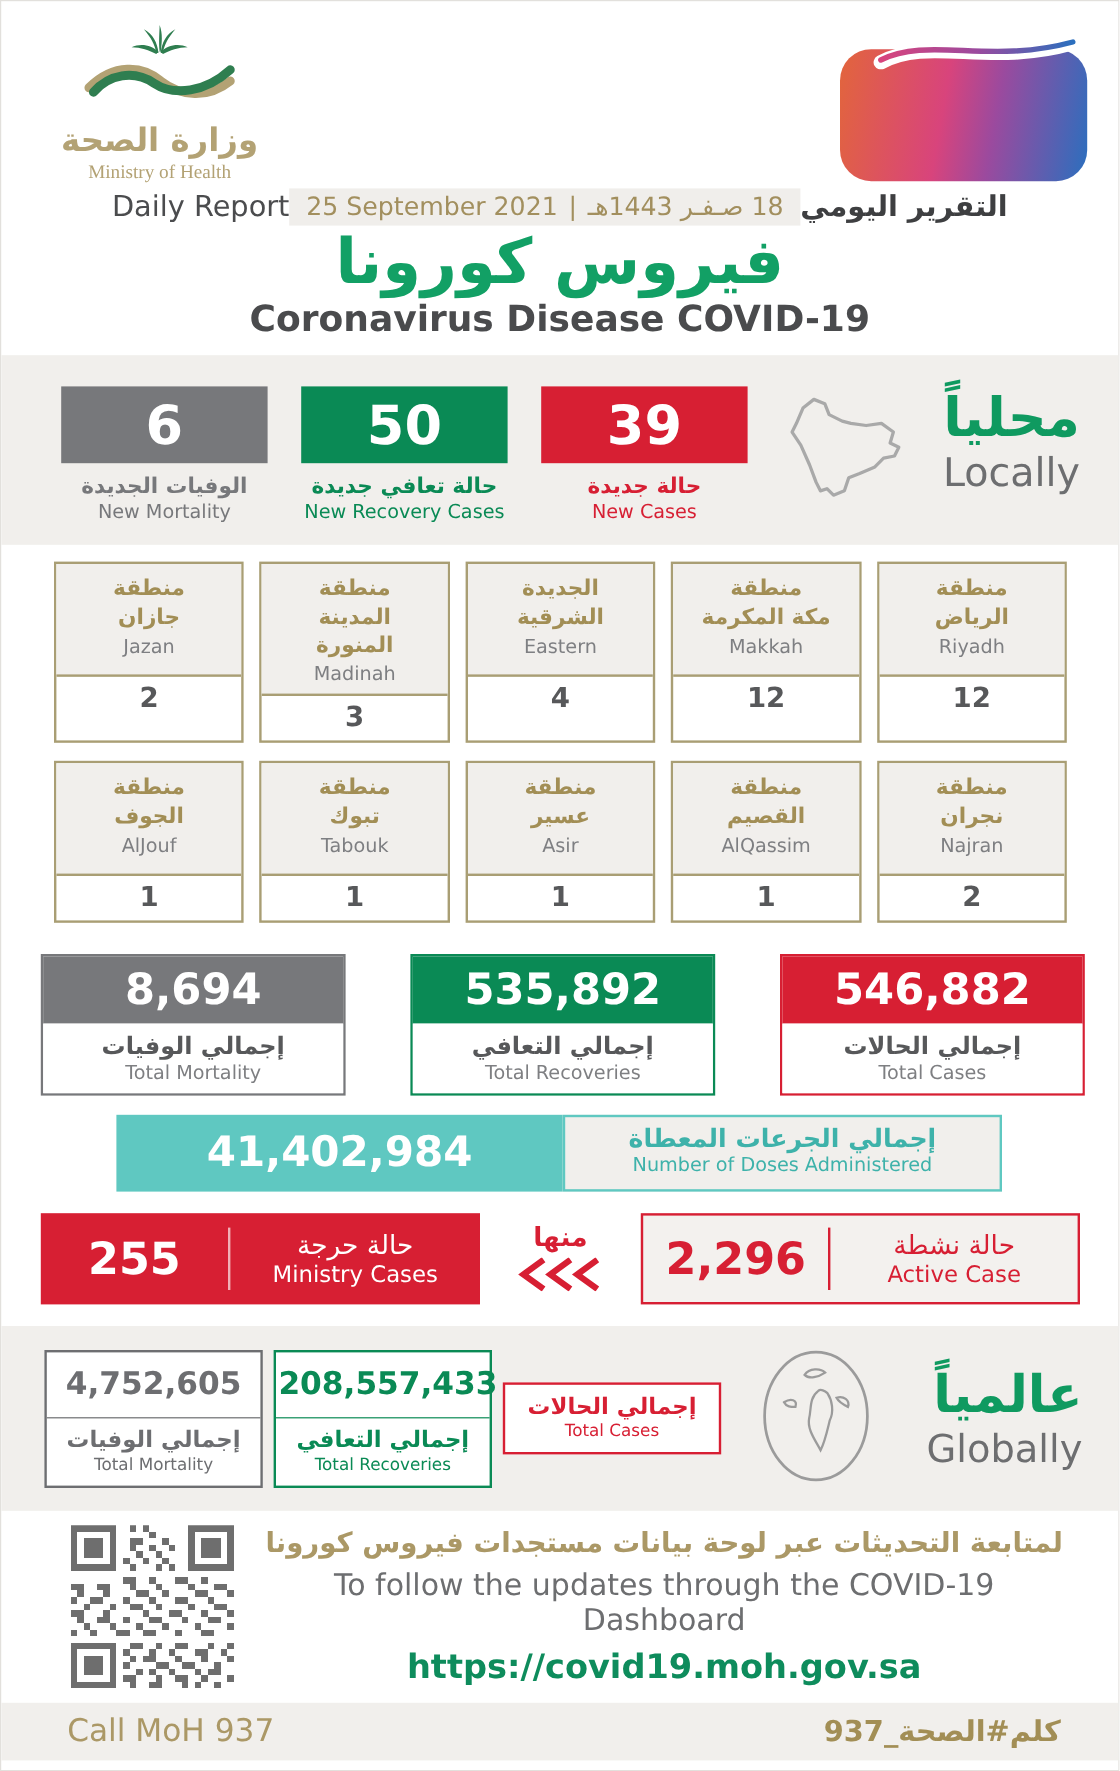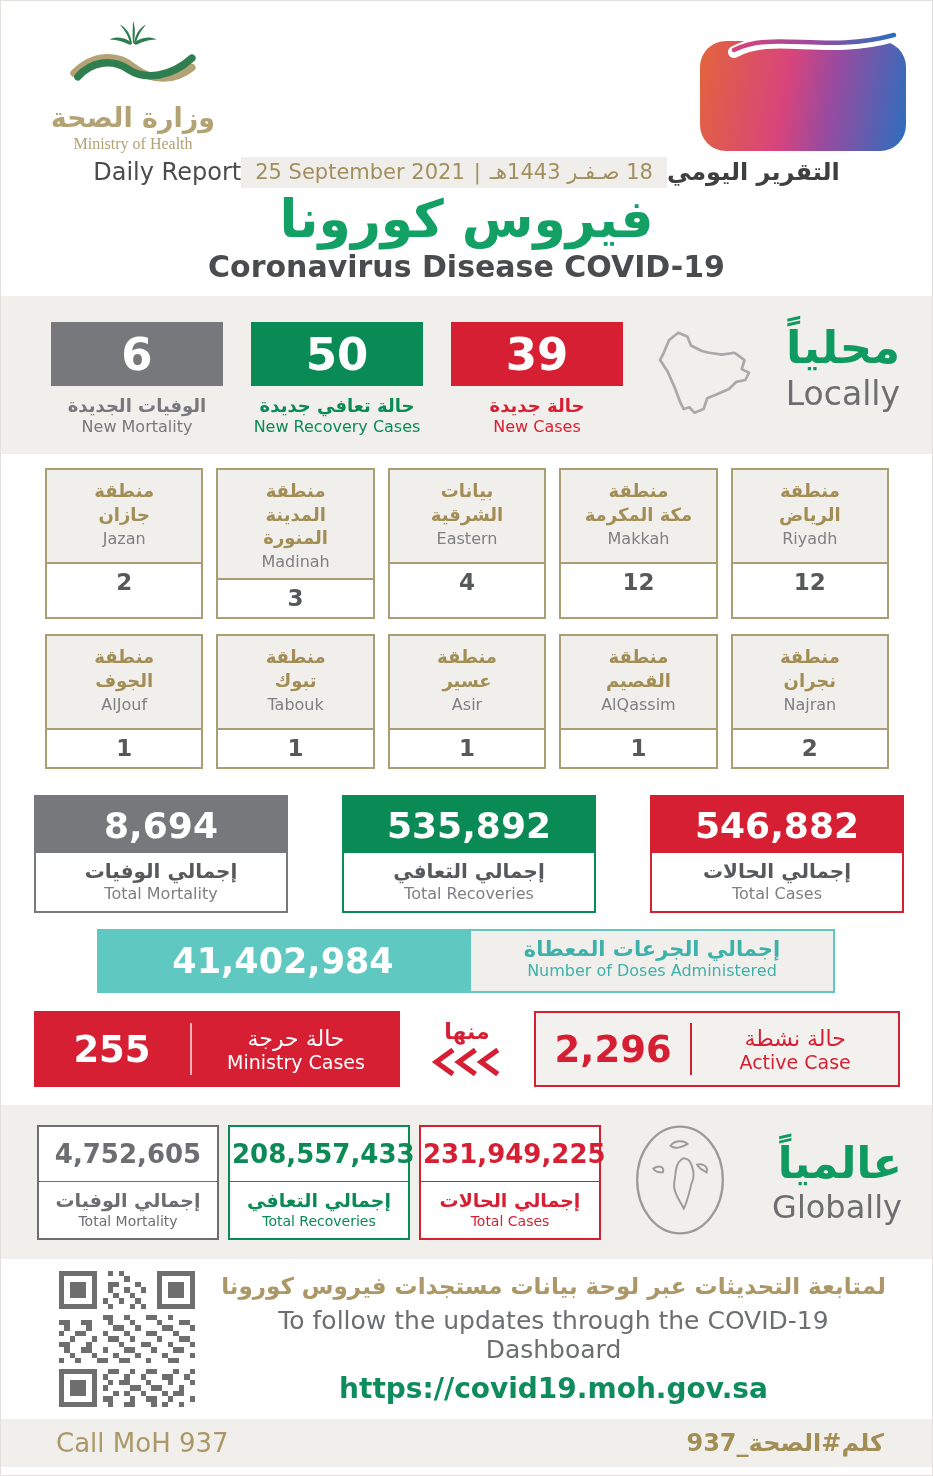--- a/index.html
+++ b/index.html
@@ -193,21 +193,21 @@
       </div>
       <div class="rcard">
         <div class="rcard-head">
           <div class="rcard-ar"><span>منطقة</span><br><span>المدينة المنورة</span></div>
           <div class="rcard-en">Madinah</div>
         </div>
         <div class="rcard-num">3</div>
       </div>
       <div class="rcard">
         <div class="rcard-head">
-          <div class="rcard-ar"><span>بيانات</span><br><span>الشرقية</span></div>
+          <div class="rcard-ar"><span>الجديدة</span><br><span>الشرقية</span></div>
           <div class="rcard-en">Eastern</div>
         </div>
         <div class="rcard-num">4</div>
       </div>
       <div class="rcard">
         <div class="rcard-head">
           <div class="rcard-ar"><span>منطقة</span><br><span>مكة المكرمة</span></div>
           <div class="rcard-en">Makkah</div>
         </div>
         <div class="rcard-num">12</div>
@@ -327,21 +327,20 @@
       </div>
     </div>
     <div class="gbox g-green">
       <div class="gnum">208,557,433</div>
       <div class="glabels">
         <div class="gl-ar">إجمالي التعافي</div>
         <div class="gl-en">Total Recoveries</div>
       </div>
     </div>
     <div class="gbox g-red">
-      <div class="gnum">231,949,225</div>
       <div class="glabels">
         <div class="gl-ar">إجمالي الحالات</div>
         <div class="gl-en">Total Cases</div>
       </div>
     </div>
     <div class="globe-wrap">
       <svg width="96" height="118" viewBox="0 0 100 124">
         <ellipse cx="50" cy="62" rx="45" ry="56" fill="none" stroke="#9b9b9b" stroke-width="2.4"></ellipse>
         <path d="M40 26 C44 20 54 20 58 24 C52 28 44 30 40 26 Z" fill="none" stroke="#9b9b9b" stroke-width="2"></path>
         <path d="M52 40 C44 46 46 56 44 64 C42 74 50 84 54 92 C58 84 60 74 62 66 C66 58 64 48 60 42 C58 40 54 38 52 40 Z" fill="none" stroke="#9b9b9b" stroke-width="2"></path>

